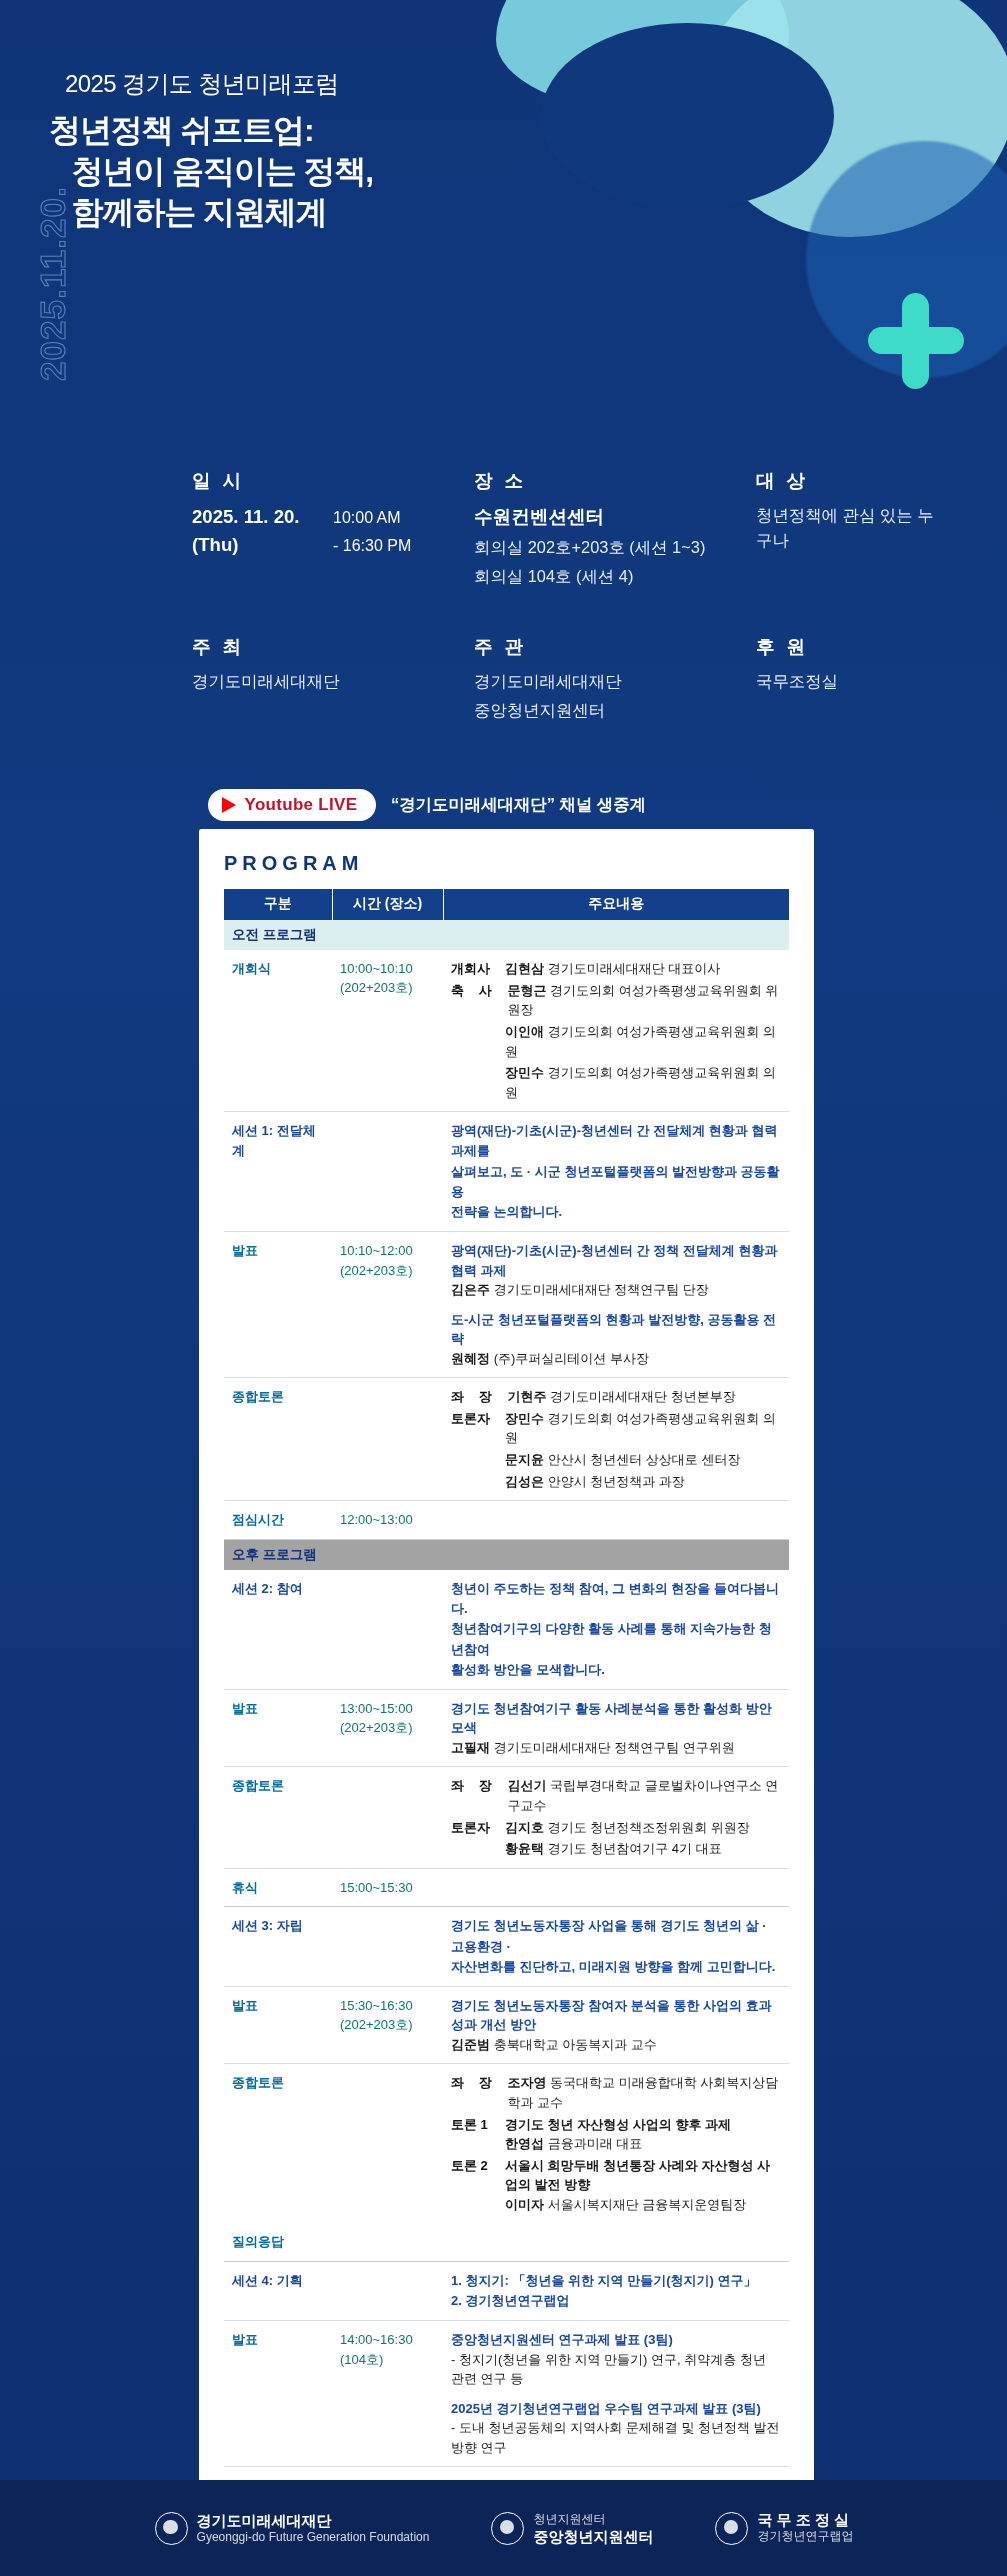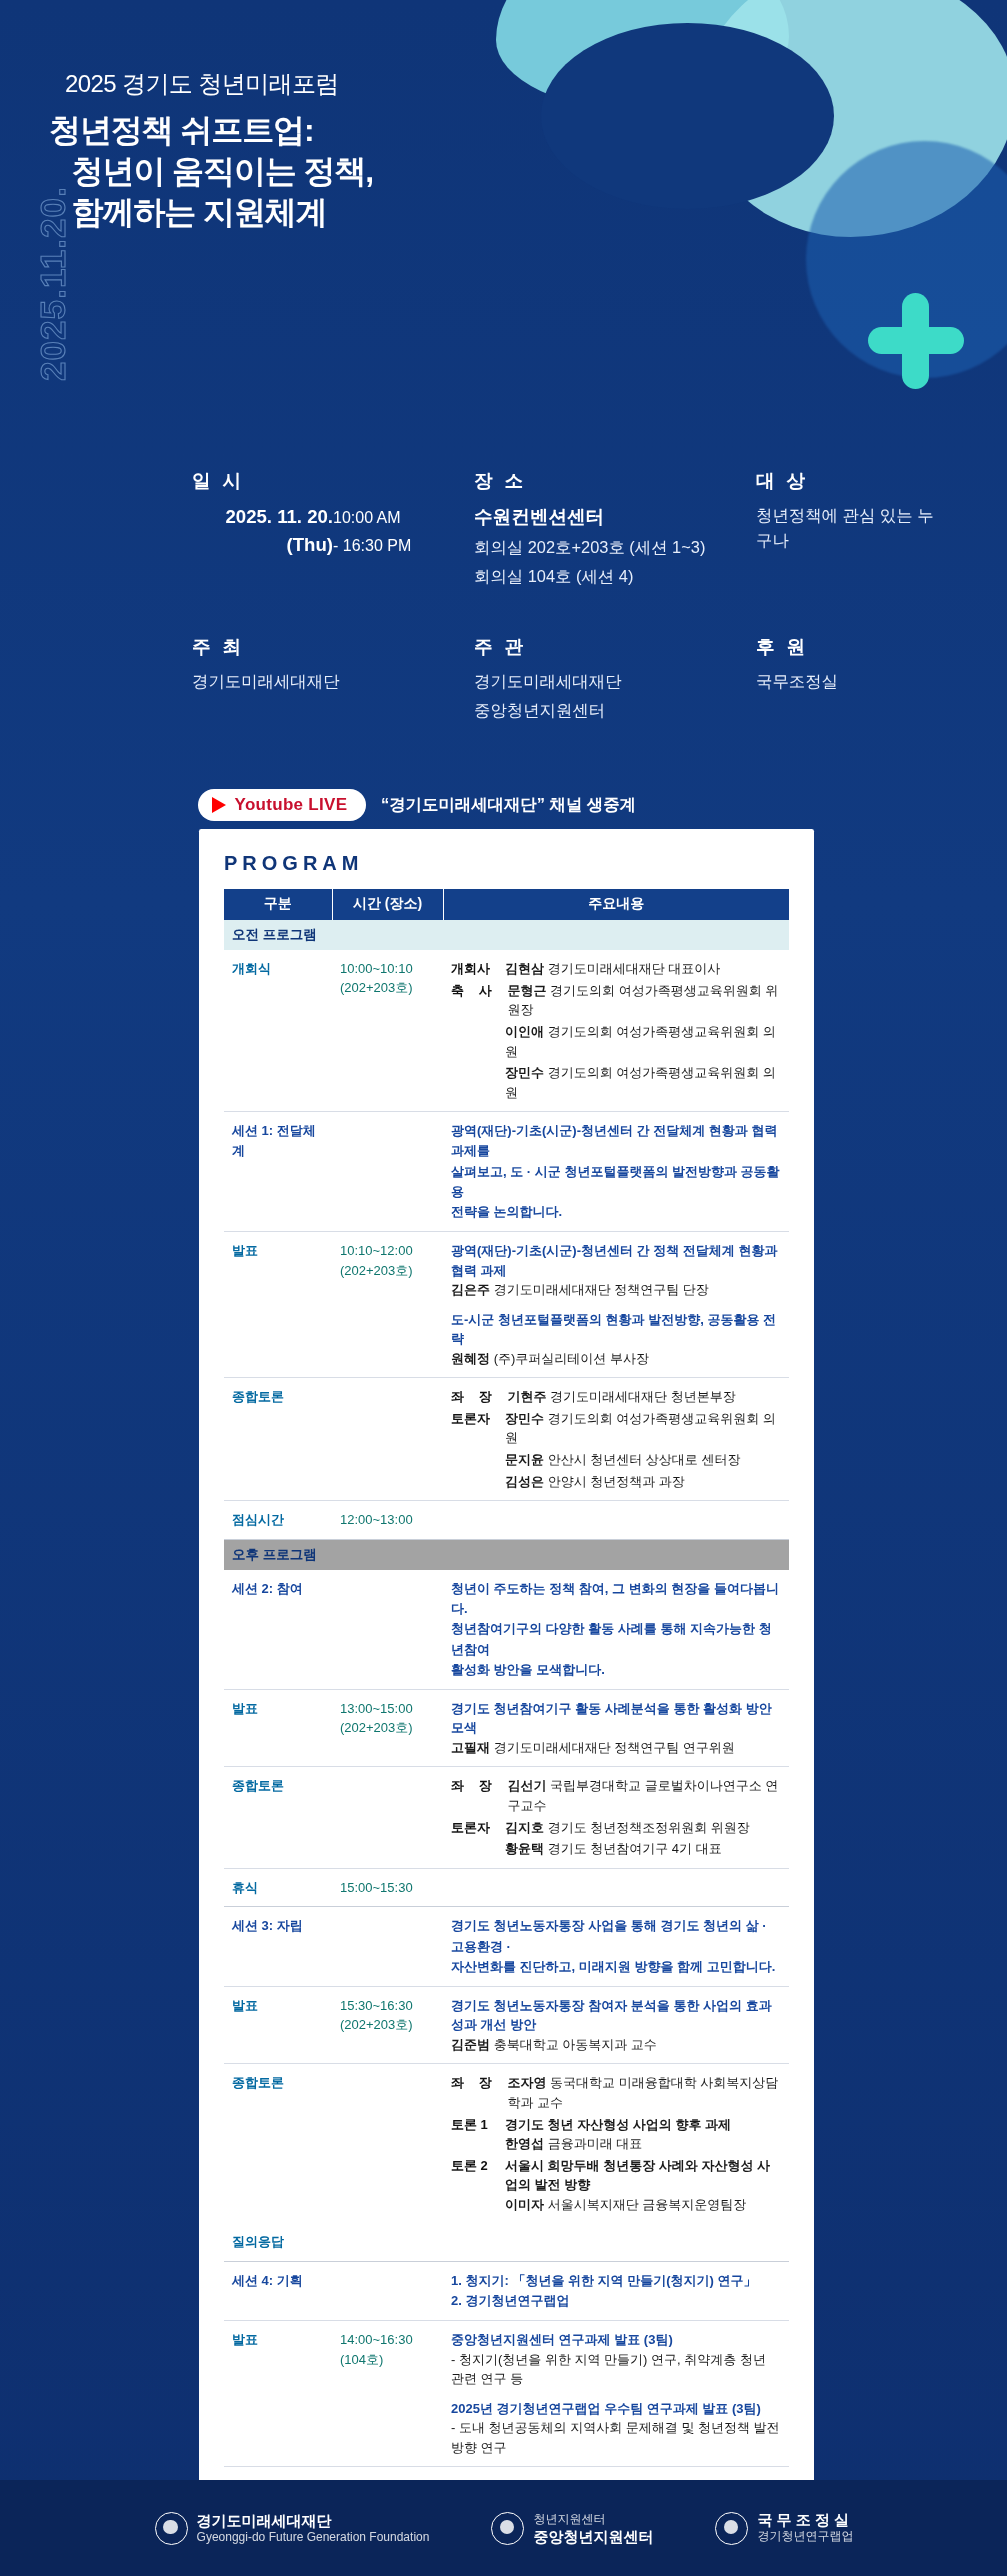--- a/index.html
+++ b/index.html
@@ -118,27 +118,27 @@
     font-weight: bold;
     line-height: 1.5;
   }
   .info-sub {
     font-size: 16.4px;
     line-height: 1.55;
     color: #e7eefb;
     margin-top: 4px;
   }
   .dt-line { display: flex; align-items: baseline; }
-  .dt-line .a { width: 141px; text-align: right; }
+  .dt-line .a { width: 141px; }
   .dt-line .b { font-size: 16px; font-weight: normal; }
 
   
   .ytrow {
     position: absolute;
-    left: 198px; top: 789px;
+    left: 208px; top: 789px;
     display: flex;
     align-items: center;
     gap: 14.7px;
   }
   .ytbadge {
     display: flex;
     align-items: center;
     gap: 9px;
     background: #ffffff;
     border-radius: 17px;

